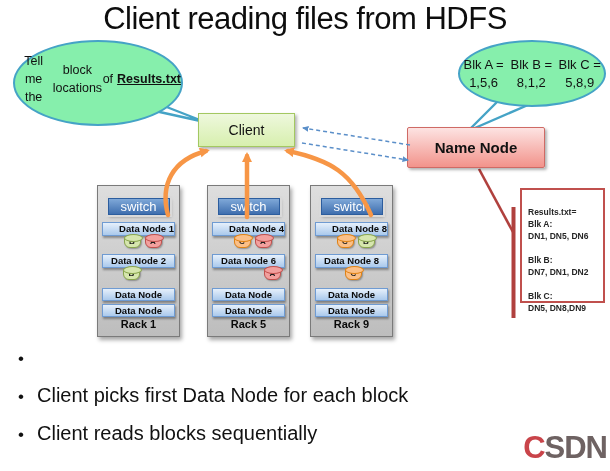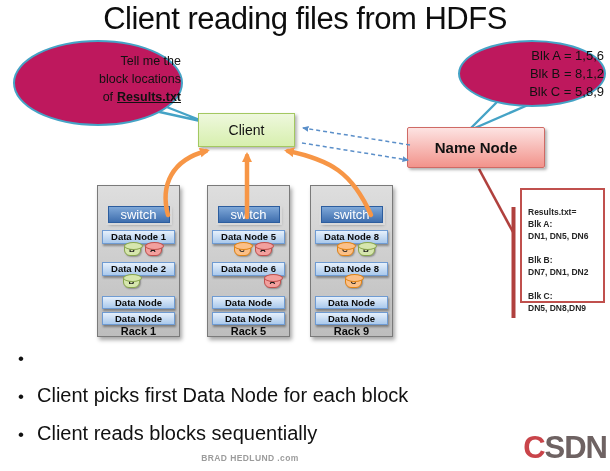--- a/index.html
+++ b/index.html
@@ -11,22 +11,22 @@
   svg.layer { position:absolute; left:0; top:0; width:610px; height:471px; pointer-events:none; }
   #connector-layer { z-index:1; }
   #arrow-layer { z-index:3; }
 
   .title {
     position:absolute; top:1px; left:0; width:610px; text-align:center;
     font-size:31px; color:#0d0d0d; letter-spacing:-0.5px; z-index:2;
   }
 
   .bubble {
-    position:absolute; background:#be185d; border:2.4px solid var(--bubble_blue);
-    border-radius:50%; display:flex; flex-direction:column; align-items:flex-end;
+    position:absolute; background:#86efac; border:2.4px solid var(--bubble_blue);
+    border-radius:50%; display:flex; flex-direction:row; align-items:center;
     justify-content:center; text-align:center; z-index:2; color:#111;
   }
   .bubble-left  { left:13px;  top:40px; width:170px; height:86px; font-size:12.5px; line-height:18px; padding-bottom:8px; }
   .bubble-right { left:458px; top:40px; width:148px; height:67px; font-size:13px;  line-height:18px; }
   .bubble b { font-weight:bold; }
   .filename { margin-left:4px;text-decoration:underline; }
 
   .client-box {
     position:absolute; left:198px; top:113px; width:97px; height:34px;
     background:linear-gradient(180deg,#eef8dd 0%,#d7efae 100%);
@@ -53,32 +53,32 @@
   .meta-line { font-size:8.5px; font-weight:bold; color:#262626; line-height:12px; min-height:12px; white-space:nowrap; }
 
   .rack {
     position:absolute; top:185px; width:83px; height:152px;
     background:linear-gradient(180deg,#dedede 0%,#bdbdbd 100%);
     border:1px solid #7a7a7a; box-shadow:2px 3px 4px rgba(0,0,0,.35);
     display:flex; flex-direction:column; align-items:center; z-index:2;
   }
   .rack-1 { left:97px; } .rack-5 { left:207px; } .rack-9 { left:310px; }
   .switch-box {
-    margin-top:20px; width:62px; height:17px;
+    margin-top:12px; width:62px; height:17px;
     background:linear-gradient(180deg,#7fa8d8 0%,#3e6eae 100%);
     border:1px solid #2c5d9e; box-shadow:0 0 0 2px #d9d9d9, 1px 2px 3px rgba(0,0,0,.35);
     color:#fff; font-size:13px; line-height:15px; text-align:center;
   }
   .data-node {
     width:73px; height:14px;
     background:linear-gradient(180deg,#e6f0fb 0%,#aac9ec 100%);
     border:1px solid #6f9bd2; box-shadow:1px 1.5px 2px rgba(0,0,0,.35);
     font-size:9.5px; font-weight:bold; color:#0a0a0a; text-align:center; line-height:12.5px;
   }
-  .dn-first { margin-top:7px; }
+  .dn-first { margin-top:7px;text-align:right; }
   .dn-second { margin-top:7px; }
   .dn-plain1 { margin-top:9px; height:13px; }
   .dn-plain2 { margin-top:3px; height:13px; }
   .blocks-row {
     width:73px; height:13px; margin-top:-2px; display:flex; gap:4px;
     justify-content:center; padding-left:8px; z-index:2;
   }
   .blocks-row.pos-left   { justify-content:center; padding-left:0; padding-right:14px; }
   .blocks-row.pos-right  { justify-content:flex-end; padding-left:0; padding-right:4px; }
   .blocks-row.pos-center { justify-content:center; padding-left:4px; }
@@ -174,21 +174,21 @@
     <div class="blocks-row pos-left">
       <span class="blk blk-B">B</span>
     </div>
     <div class="data-node dn-plain1">Data Node</div>
     <div class="data-node dn-plain2">Data Node</div>
     <div class="rack-label">Rack 1</div>
   </div>
 
   <div class="rack rack-5">
     <div class="switch-box">switch</div>
-    <div class="data-node dn-first">Data Node 5</div>
+    <div class="data-node dn-first">Data Node 4</div>
     <div class="blocks-row">
       <span class="blk blk-C">C</span>
       <span class="blk blk-A">A</span>
     </div>
     <div class="data-node dn-second">Data Node 6</div>
     <div class="blocks-row pos-right">
       <span class="blk blk-A">A</span>
     </div>
     <div class="data-node dn-plain1">Data Node</div>
     <div class="data-node dn-plain2">Data Node</div>
@@ -236,19 +236,18 @@
     <li class="bullet-item">
       <span class="bullet-dot">•</span>
       <span>Client picks first Data Node for each block</span>
     </li>
     <li class="bullet-item">
       <span class="bullet-dot">•</span>
       <span>Client reads blocks sequentially</span>
     </li>
   </ul>
 
-  <div class="credit">BRAD HEDLUND .com</div>
 
   <div class="csdn-logo">
     <span class="csdn-c">C</span><span class="csdn-sdn">SDN</span>
   </div>
 
 </div>
 
 </body></html>

